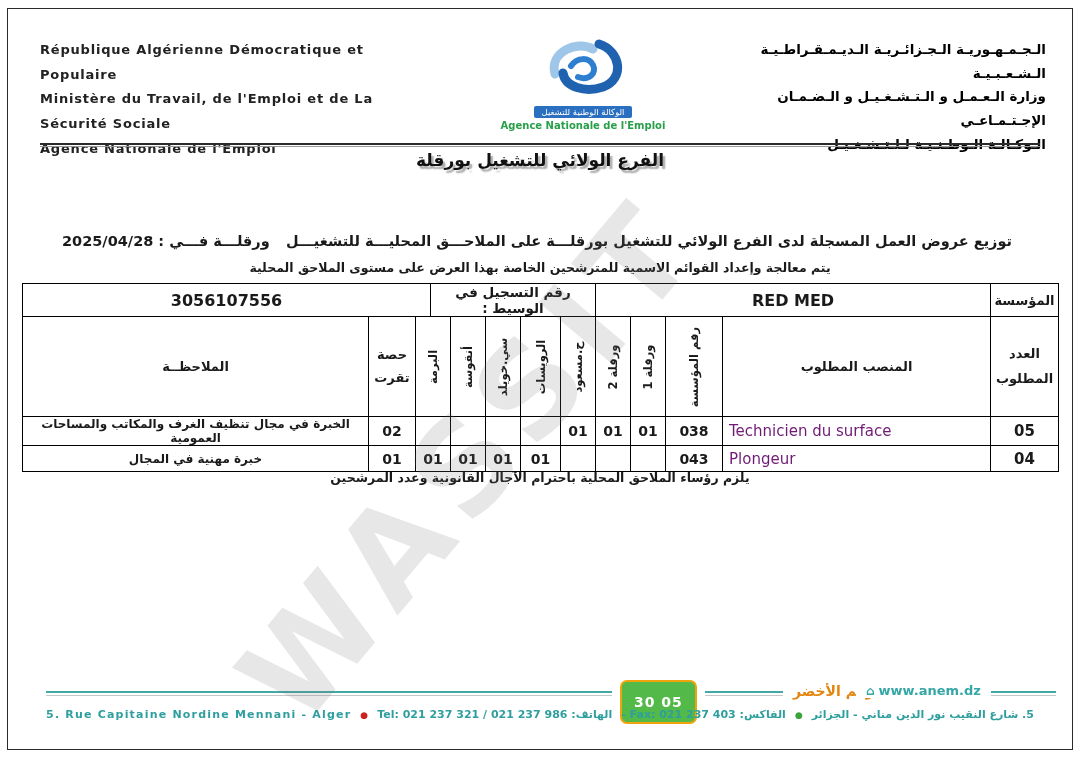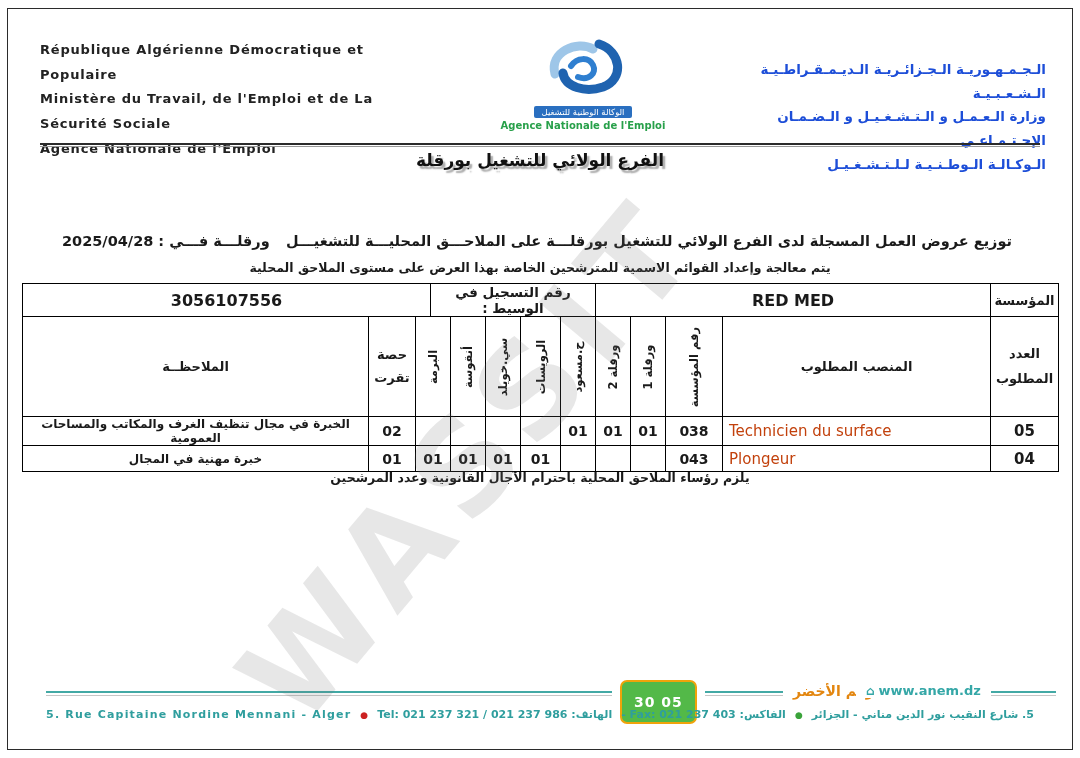--- a/index.html
+++ b/index.html
@@ -6,21 +6,21 @@
   body { background:#e9e9e9; font-family:"DejaVu Sans", sans-serif; }
   .page { position:relative; width:1080px; height:758px; background:#fff; margin:0 auto; overflow:hidden; color:#1a1a1a; }
   .page-frame { position:absolute; top:8px; left:7px; right:7px; bottom:8px; border:1.5px solid #2b2b2b; pointer-events:none; }
 
   
   .header { position:absolute; top:38px; left:40px; right:34px; display:flex; align-items:flex-start; }
   .hdr-fr { width:400px; font-size:13px; font-weight:700; letter-spacing:0.8px; line-height:1.9; color:#222; }
   .hdr-logo { flex:1; text-align:center; margin-top:-4px; }
   .logo-ar-caption { display:inline-block; background:#2a6fc0; color:#fff; font-size:8.5px; padding:1px 8px; border-radius:2px; }
   .logo-fr-caption { color:#28a04a; font-size:10px; font-weight:700; margin-top:1px; }
-  .hdr-ar { width:320px; text-align:right; direction:rtl; font-size:13.5px; font-weight:700; line-height:1.75; color:#1d4ed8;margin-top:20px; }
+  .hdr-ar { width:320px; text-align:right; direction:rtl; font-size:13.5px; font-weight:700; line-height:1.75; color:#000000; }
   .hdr-rule { position:absolute; top:143px; left:40px; right:40px; border-top:2px solid #2b2b2b; }
   .hdr-rule::after { content:""; display:block; margin-top:1px; border-top:1px solid #999; }
 
   
   .doc-title { position:absolute; top:150px; left:0; width:100%; text-align:center; direction:rtl;
                font-size:17px; font-weight:700; color:#111; text-shadow:2.5px 2.5px 1.5px #ababab; }
   .intro-line { position:absolute; top:233px; left:0; width:100%; height:22px; }
   .dist-text { position:absolute; right:68px; direction:rtl; font-size:14.5px; font-weight:700; }
   .date-text { position:absolute; left:62px; direction:rtl; font-size:14.5px; font-weight:700; }
   .subtitle { position:absolute; top:260px; left:0; width:100%; text-align:center; direction:rtl; font-size:12.5px; font-weight:700; }
@@ -39,21 +39,21 @@
   .hdr-row th { height:100px; font-size:13px; }
   .note-h, .count-h, .pos-h, .tgt-h { direction:rtl; text-align:center; }
   .count-h { font-size:13px; line-height:1.9; padding:16px 4px; }
   .tgt-h { font-size:12px; line-height:1.7; padding:0 3px; }
   .vert { position:relative; padding:0; }
   .vert span { position:absolute; left:50%; top:50%; transform:translate(-50%,-50%) rotate(-90deg);
                white-space:nowrap; font-size:11.5px; font-weight:700; direction:rtl; }
   .data-row td { height:26px; }
   .note-cell { direction:rtl; text-align:center; font-weight:700; font-size:12px; padding:0 4px; }
   .num-cell { text-align:center; font-weight:700; font-size:14px; }
-  .pos-cell { text-align:left; font-size:15px; padding-left:6px; color:#c2410c; }
+  .pos-cell { text-align:left; font-size:15px; padding-left:6px; color:#701a75; }
   .count-cell { text-align:center; font-weight:700; font-size:15px; }
 
   .footer-note { position:absolute; top:470px; left:0; width:100%; text-align:center; direction:rtl;
                  font-size:12.5px; font-weight:700; }
 
   
   .watermark { position:absolute; left:470px; top:460px; transform:translate(-50%,-50%) rotate(-50deg);
                font-size:128px; font-weight:700; letter-spacing:14px; color:rgba(110,110,110,0.17);
                pointer-events:none; z-index:5; white-space:nowrap; }
 

